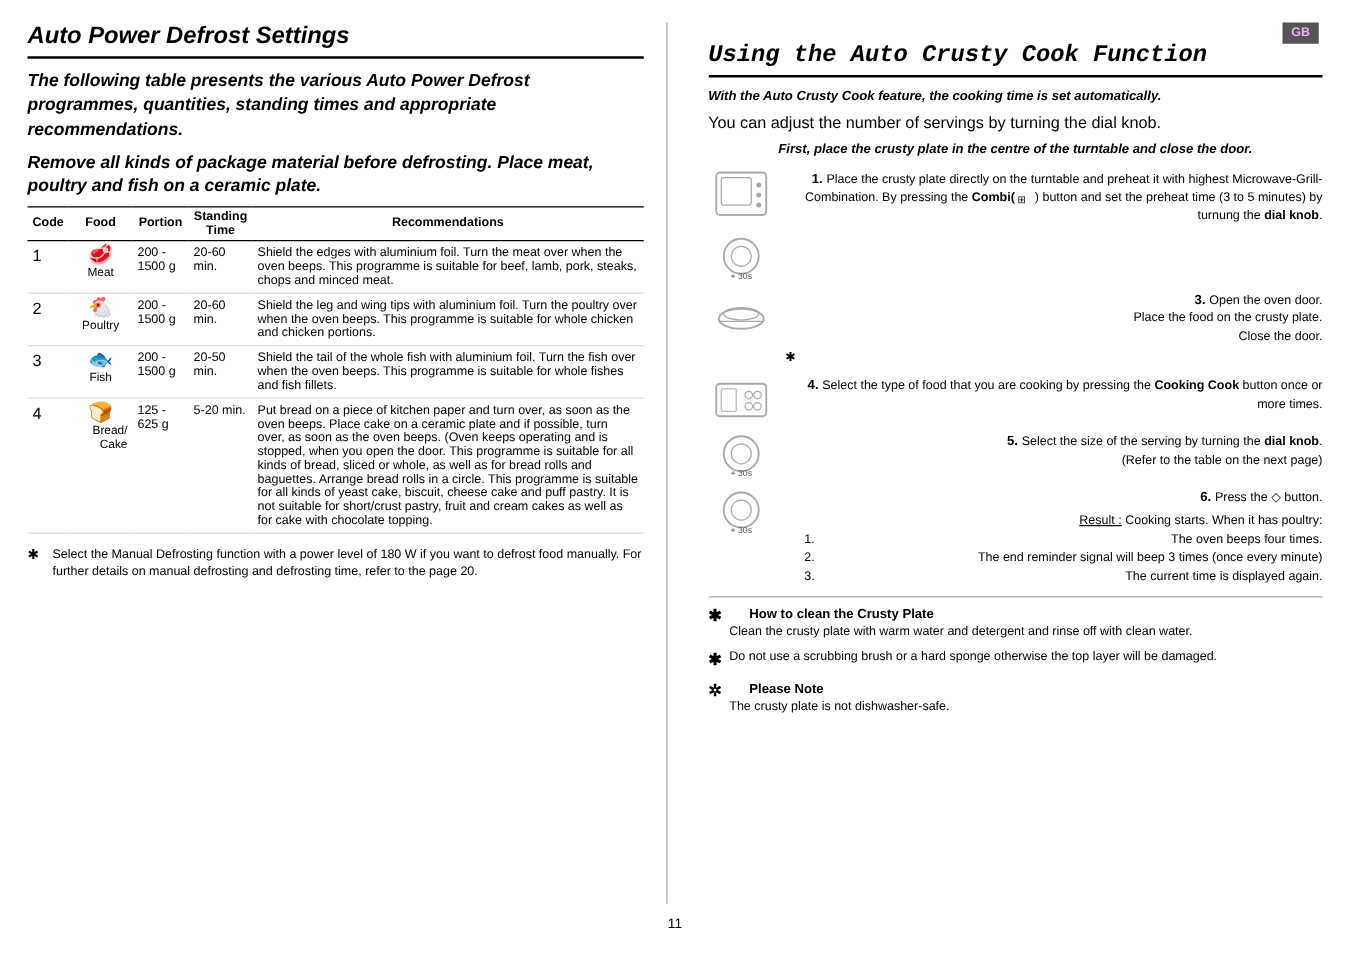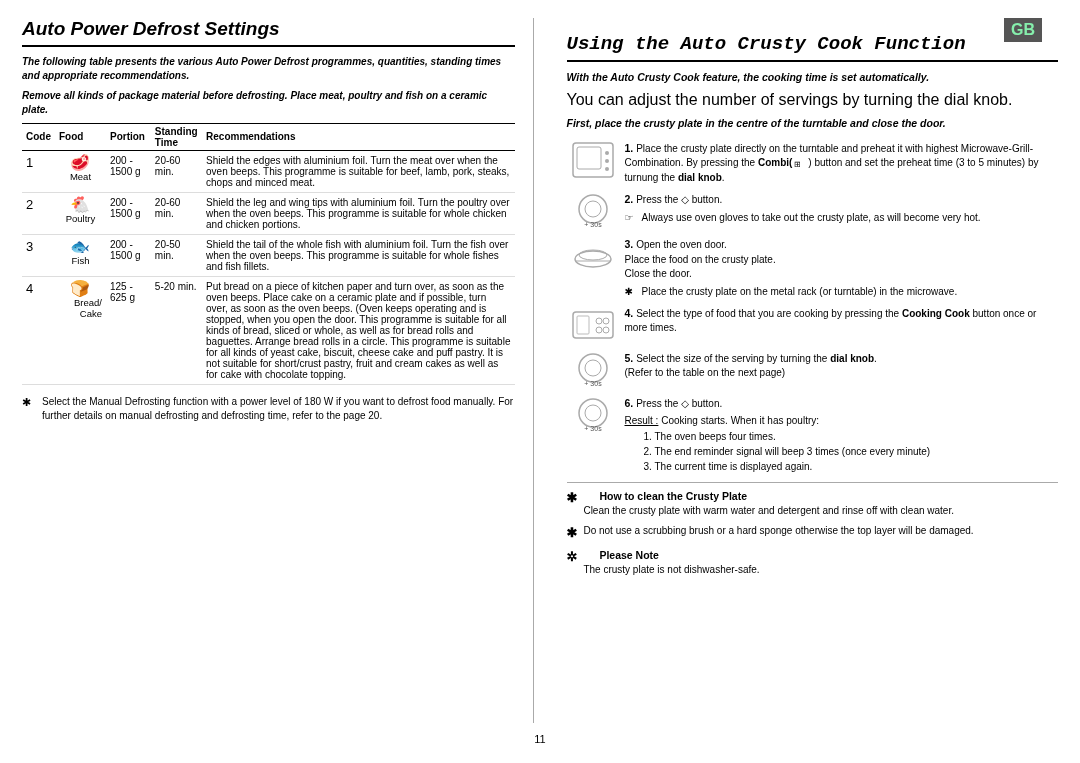--- a/index.html
+++ b/index.html
@@ -40,37 +40,37 @@
       font-weight: bold;
       font-style: italic;
       border-bottom: 2px solid #000;
       padding-bottom: 4px;
       margin-bottom: 8px;
       line-height: 1.2;
     }
     .intro-bold {
       font-weight: bold;
       font-style: italic;
-      font-size: 10px;
+      font-size: 14px;
       margin-bottom: 6px;
       line-height: 1.4;
     }
     .table-wrapper {
       margin-top: 6px;
     }
     table.defrost-table {
       width: 100%;
       border-collapse: collapse;
       font-size: 10px;
     }
     table.defrost-table th {
       border-top: 1px solid #000;
       border-bottom: 1px solid #000;
       padding: 2px 4px;
-      text-align: left;
+      text-align: center;
       font-weight: bold;
       font-size: 10px;
       background: #fff;
     }
     table.defrost-table td {
       padding: 4px 4px;
       vertical-align: top;
       border-bottom: none;
     }
     table.defrost-table tr {
@@ -112,45 +112,46 @@
     .page-number {
       text-align: center;
       font-size: 11px;
       margin-top: 10px;
       font-weight: normal;
     }
     
     .gb-badge {
       position: absolute;
       top: 0;
-      right: 16px;
+      right: 3px;
       background: #555;
-      color: #86efac;
-      font-weight: bold;
-      font-size: 16px;
+      color: #f0abfc;
+      font-weight: bold;
+      font-size: 10px;
       padding: 3px 7px;
     }
     .right-intro-bold {
       font-weight: bold;
       font-style: italic;
       font-size: 10.5px;
       margin-bottom: 5px;
       line-height: 1.4;
     }
     .right-intro-normal {
-      font-size: 16px;
+      font-size: 13px;
       margin-bottom: 4px;
       line-height: 1.4;
     }
     .right-intro-bold2 {
       font-weight: bold;
       font-style: italic;
       font-size: 10.5px;
       margin-bottom: 10px;
       line-height: 1.4;
+      text-align: center;
     }
     .steps-list {
       list-style: none;
       padding: 0;
       margin: 0;
     }
     .step-item {
       display: flex;
       flex-direction: row;
       margin-bottom: 7px;
@@ -160,20 +161,21 @@
       display: flex;
       flex-direction: column;
       align-items: center;
       min-width: 52px;
       gap: 2px;
     }
     .step-right {
       flex: 1;
       font-size: 10px;
       line-height: 1.45;
+      text-align: right;
     }
     .step-number {
       font-weight: bold;
       font-size: 10.5px;
     }
     .sub-note {
       display: flex;
       gap: 5px;
       margin-top: 3px;
       font-size: 10px;
@@ -312,36 +314,31 @@
                 </svg></span><span>) button and set the preheat time (3 to 5 minutes) by turnung the </span><b>dial knob</b><span>.</span></div>
           </li>
           <li class="step-item">
             <div class="step-left">
               <svg width="44" height="38" viewBox="0 0 44 38">
                 <circle cx="22" cy="17" r="14" fill="none" stroke="#aaa" stroke-width="1.5"></circle>
                 <circle cx="22" cy="17" r="8" fill="none" stroke="#aaa" stroke-width="1"></circle>
                 <text x="22" y="35" text-anchor="middle" font-size="7" fill="#555">+ 30s</text>
               </svg>
             </div>
-            <div class="step-right"><span class="step-number">2. </span><span>Press the ◇ button.</span><div class="sub-note">
-                <span class="sub-note-icon">☞</span>
-                <span>Always use oven gloves to take out the crusty plate, as will become very hot.</span>
-              </div></div>
           </li>
           <li class="step-item">
             <div class="step-left">
               <svg width="44" height="38" viewBox="0 0 44 38">
                 <ellipse cx="22" cy="22" rx="18" ry="8" fill="none" stroke="#aaa" stroke-width="1.5"></ellipse>
                 <ellipse cx="22" cy="18" rx="14" ry="5" fill="none" stroke="#aaa" stroke-width="1"></ellipse>
                 <line x1="4" y1="24" x2="40" y2="24" stroke="#aaa" stroke-width="1"></line>
               </svg>
             </div>
             <div class="step-right"><span class="step-number">3. </span><span>Open the oven door.<br>Place the food on the crusty plate.<br>Close the door.</span><div class="sub-note">
                 <span class="sub-note-icon">✱</span>
-                <span>Place the crusty plate on the metal rack (or turntable) in the microwave.</span>
               </div></div>
           </li>
           <li class="step-item">
             <div class="step-left">
               <svg width="44" height="38" viewBox="0 0 44 38">
                 <rect x="2" y="6" width="40" height="26" rx="3" fill="none" stroke="#aaa" stroke-width="1.5"></rect>
                 <rect x="6" y="10" width="12" height="18" rx="1" fill="none" stroke="#bbb" stroke-width="1"></rect>
                 <circle cx="28" cy="15" r="3" fill="none" stroke="#aaa" stroke-width="1"></circle>
                 <circle cx="35" cy="15" r="3" fill="none" stroke="#aaa" stroke-width="1"></circle>
                 <circle cx="28" cy="24" r="3" fill="none" stroke="#aaa" stroke-width="1"></circle>

